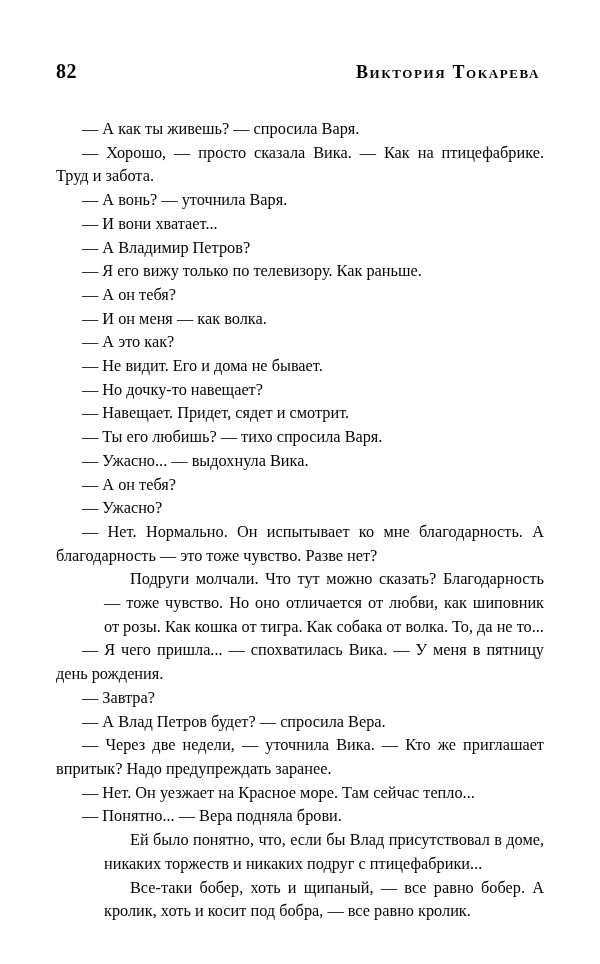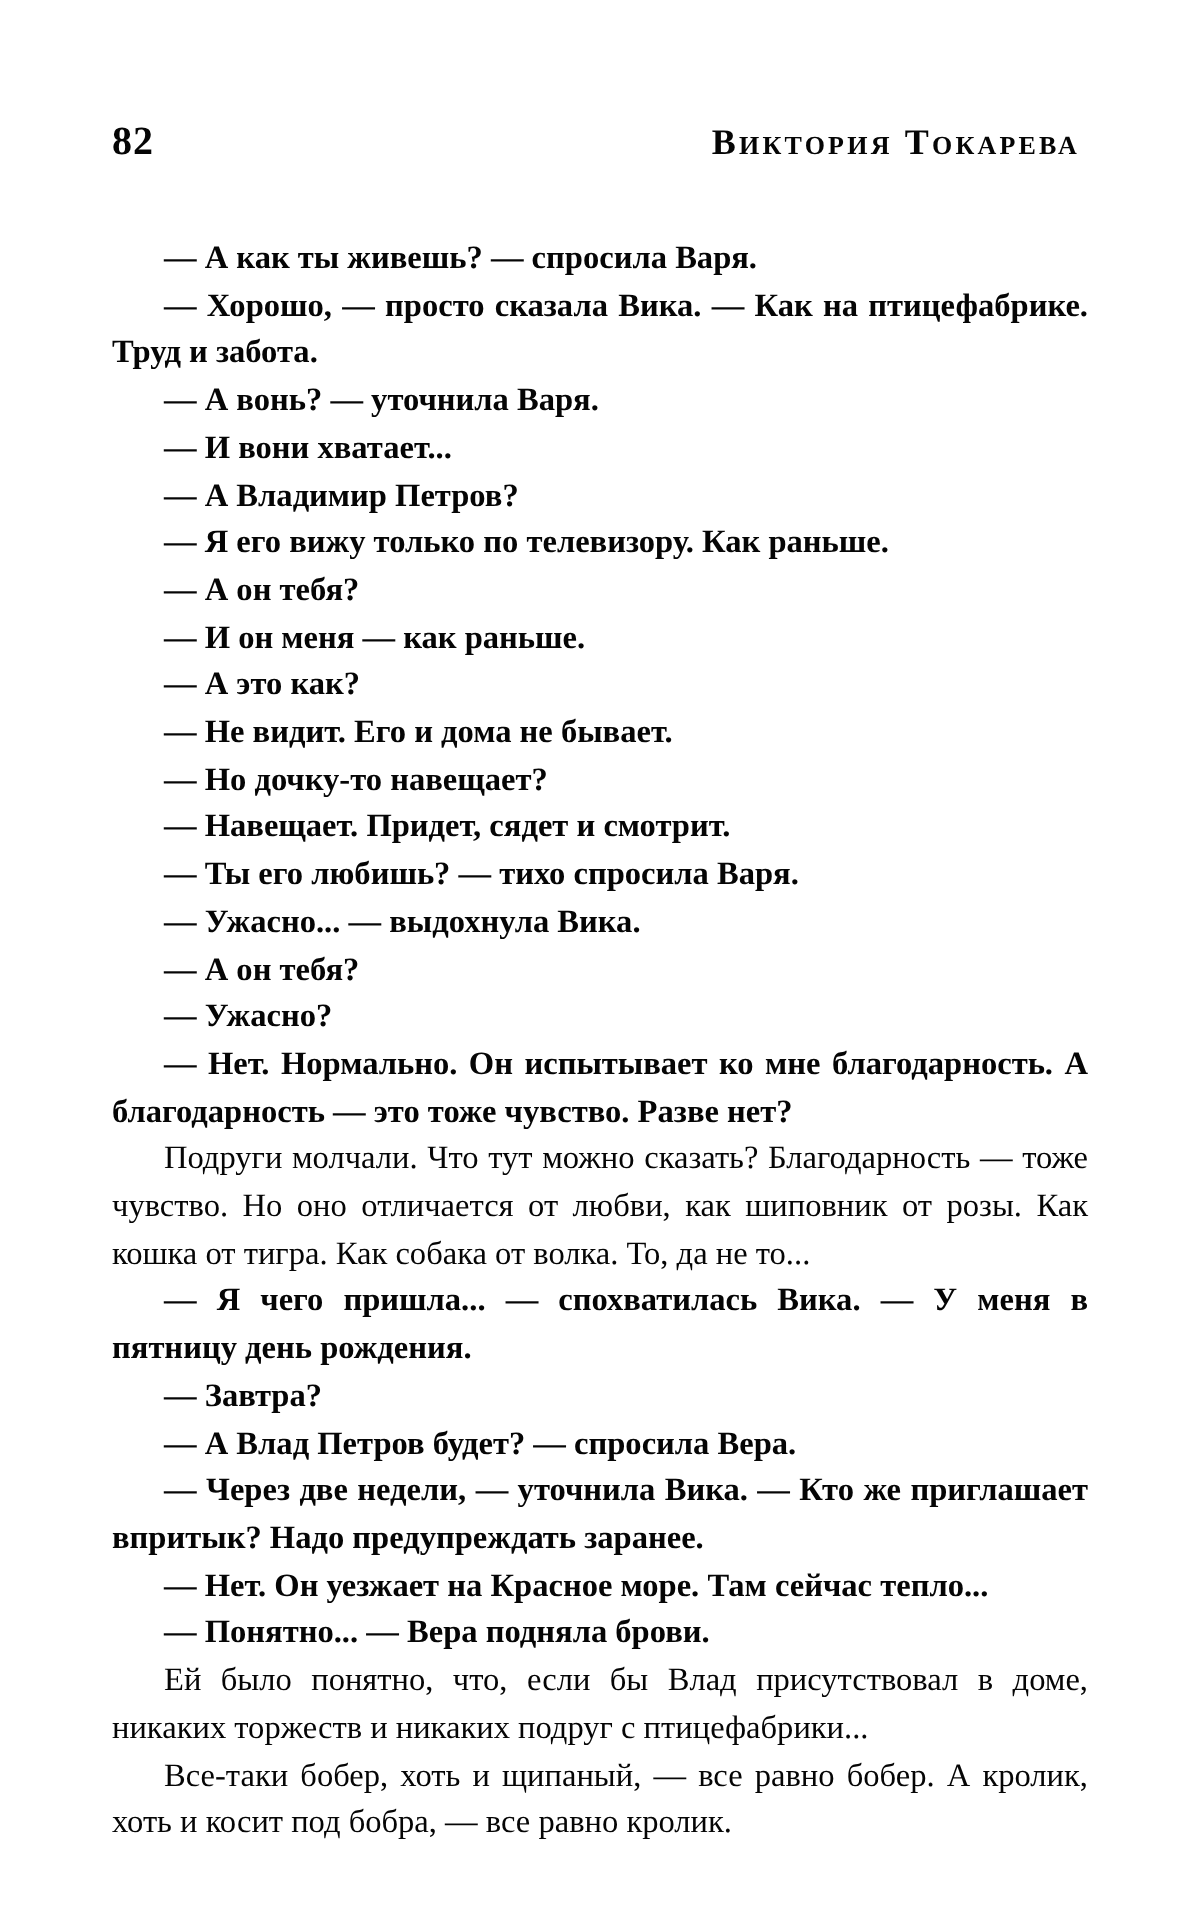--- a/index.html
+++ b/index.html
@@ -47,24 +47,24 @@
     text-align: justify;
     text-justify: inter-word;
     hyphens: manual;
   }
   .body-text p {
     margin: 0;
     text-indent: 0;
   }
   .body-text p.indent {
     text-indent: 26px;
+    margin-left: 48px;
   }
   .body-text p.dlg {
     text-indent: 26px;
-    font-weight: bold;
   }
   
 </style>
 </head>
 <body>
 
 <div class="page">
 
   <div class="header">
     <div class="folio">82</div>
@@ -72,21 +72,21 @@
   </div>
 
   <div class="body-text">
       <p class="dlg">— А как ты живешь? — спросила Варя.</p>
       <p class="dlg">— Хорошо, — просто сказала Вика. — Как на птицефаб­рике. Труд и забота.</p>
       <p class="dlg">— А вонь? — уточнила Варя.</p>
       <p class="dlg">— И вони хватает...</p>
       <p class="dlg">— А Владимир Петров?</p>
       <p class="dlg">— Я его вижу только по телевизору. Как раньше.</p>
       <p class="dlg">— А он тебя?</p>
-      <p class="dlg">— И он меня — как раньше.</p>
+      <p class="dlg">— И он меня — как волка.</p>
       <p class="dlg">— А это как?</p>
       <p class="dlg">— Не видит. Его и дома не бывает.</p>
       <p class="dlg">— Но дочку-то навещает?</p>
       <p class="dlg">— Навещает. Придет, сядет и смотрит.</p>
       <p class="dlg">— Ты его любишь? — тихо спросила Варя.</p>
       <p class="dlg">— Ужасно... — выдохнула Вика.</p>
       <p class="dlg">— А он тебя?</p>
       <p class="dlg">— Ужасно?</p>
       <p class="dlg">— Нет. Нормально. Он испытывает ко мне благодарность. А благодарность — это тоже чувство. Разве нет?</p>
       <p class="indent">Подруги молчали. Что тут можно сказать? Благодарность — тоже чувство. Но оно отличается от любви, как шиповник от розы. Как кошка от тигра. Как собака от волка. То, да не то...</p>

